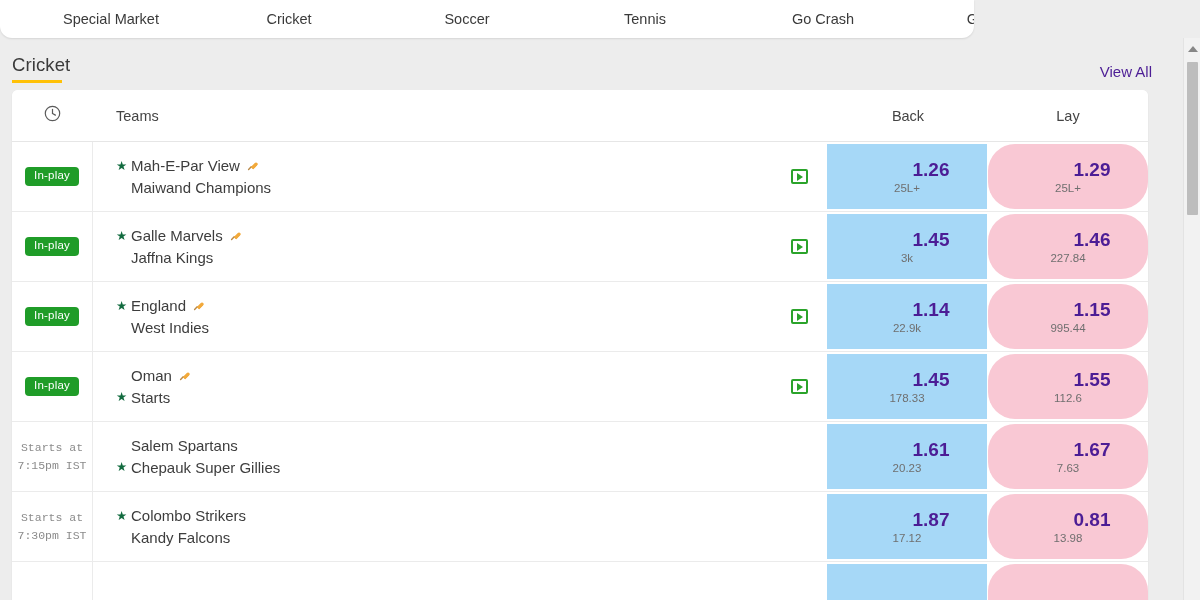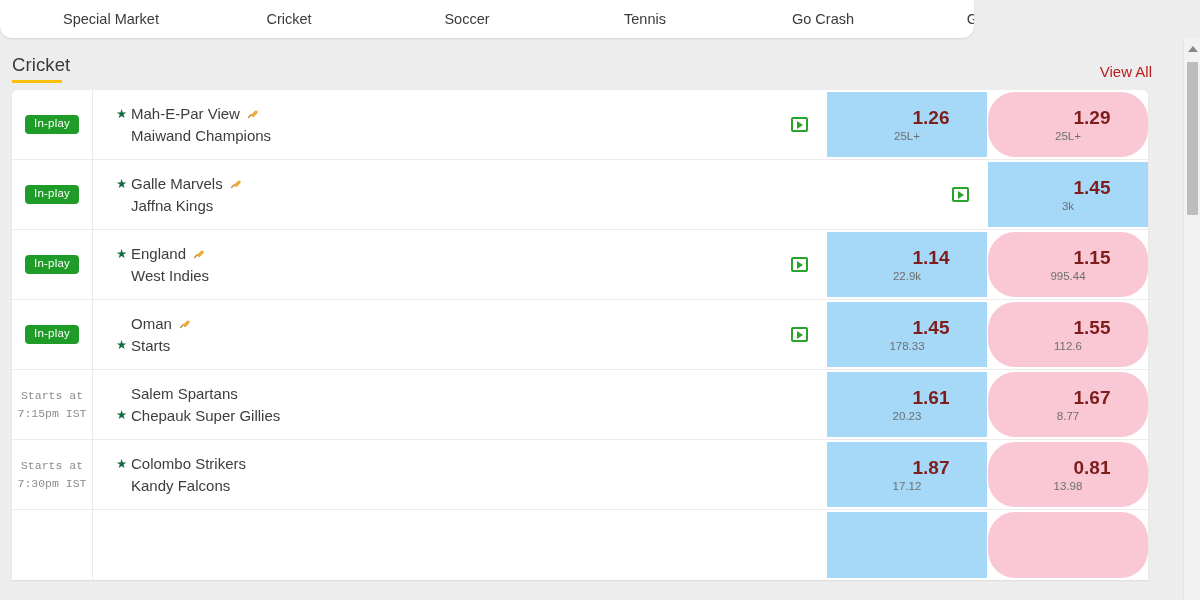--- a/index.html
+++ b/index.html
@@ -54,21 +54,21 @@
     line-height: 1.05;
     letter-spacing: .1px;
   }
   .section-underline {
     width: 50px; height: 3px;
     background: #ffc107;
     margin-top: 5px;
   }
   .view-all {
     font-size: 15px;
-    color: #b91c1c;
+    color: #4c1d95;
     cursor: pointer;
     padding-right: 30px;
     padding-top: 14px;
   }
 
   
   .card {
     position: relative;
     margin: 0 12px 0 12px;
     width: 1136px;
@@ -175,21 +175,21 @@
     flex: 0 0 160px;
     display: flex; flex-direction: column;
     align-items: center; justify-content: center;
     margin: 2px 0;
   }
   .cell-back { background: #a6d8f7; }
   .cell-lay  { background: #f9c8d4; margin-left: 1px; border-radius: 27px; }
   .odds-main {
     font-size: 19px;
     font-weight: bold;
-    color: #7f1d1d;
+    color: #4c1d95;
     line-height: 1.15;
     margin-left: 48px;
   }
   .odds-sub {
     font-size: 11.5px;
     color: #6f6f6f;
     margin-top: 2px;
   }
 
   
@@ -245,20 +245,41 @@
   <div class="section-head">
     <div class="section-title-wrap">
       <div class="section-title">Cricket</div>
       <div class="section-underline"></div>
     </div>
     <div class="view-all">View All</div>
   </div>
 
   <div class="card">
 
+    <div class="thead">
+      <div class="col-status">
+        <span class="clock-icon">
+          <svg width="17" height="17" viewBox="0 0 17 17">
+            <circle cx="8.5" cy="8.5" r="7.2" fill="none" stroke="#5a5a5a" stroke-width="1.2"></circle>
+            <line x1="8.5" y1="8.5" x2="8.5" y2="4.4" stroke="#5a5a5a" stroke-width="1.2" stroke-linecap="round"></line>
+            <line x1="8.5" y1="8.5" x2="11.4" y2="10.1" stroke="#5a5a5a" stroke-width="1.2" stroke-linecap="round"></line>
+          </svg>
+        </span>
+      </div>
+      <div class="col-teams">
+        <span class="th-label">Teams</span>
+      </div>
+      <div class="col-icon"></div>
+      <div class="col-back th-center">
+        <span class="th-label">Back</span>
+      </div>
+      <div class="col-lay th-center">
+        <span class="th-label">Lay</span>
+      </div>
+    </div>
 
     <div id="rows-container">
         <div class="row">
           <div class="cell-status">
             <span class="badge-inplay">In-play</span>
           </div>
           <div class="cell-teams">
             <div class="team-line">
               <span class="star">★</span>
               <span>Mah-E-Par View</span>
@@ -312,20 +333,24 @@
           </div>
           <div class="cell-icon">
             <span class="tv-icon">
               <i></i>
             </span>
           </div>
           <div class="cell-odds cell-back">
             <div class="odds-main">1.45</div>
             <div class="odds-sub">3k</div>
           </div>
+          <div class="cell-odds cell-lay">
+            <div class="odds-main">1.46</div>
+            <div class="odds-sub">227.84</div>
+          </div>
         </div>
         <div class="row">
           <div class="cell-status">
             <span class="badge-inplay">In-play</span>
           </div>
           <div class="cell-teams">
             <div class="team-line">
               <span class="star">★</span>
               <span>England</span>
               <span class="bat">
@@ -407,21 +432,21 @@
               <span>Chepauk Super Gillies</span>
             </div>
           </div>
           <div class="cell-icon"></div>
           <div class="cell-odds cell-back">
             <div class="odds-main">1.61</div>
             <div class="odds-sub">20.23</div>
           </div>
           <div class="cell-odds cell-lay">
             <div class="odds-main">1.67</div>
-            <div class="odds-sub">8.77</div>
+            <div class="odds-sub">7.63</div>
           </div>
         </div>
         <div class="row">
           <div class="cell-status">
             <div class="starts-at">
               <div>Starts at</div>
               <div>7:30pm IST</div>
             </div>
           </div>
           <div class="cell-teams">

